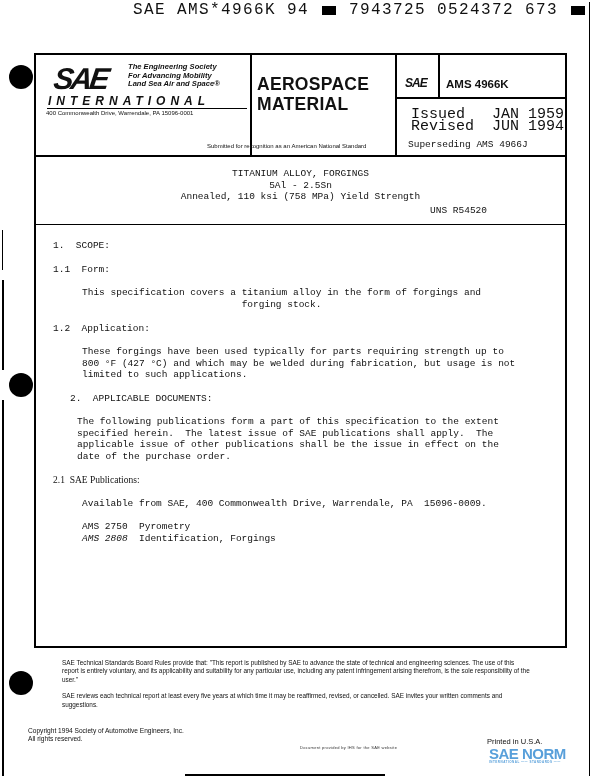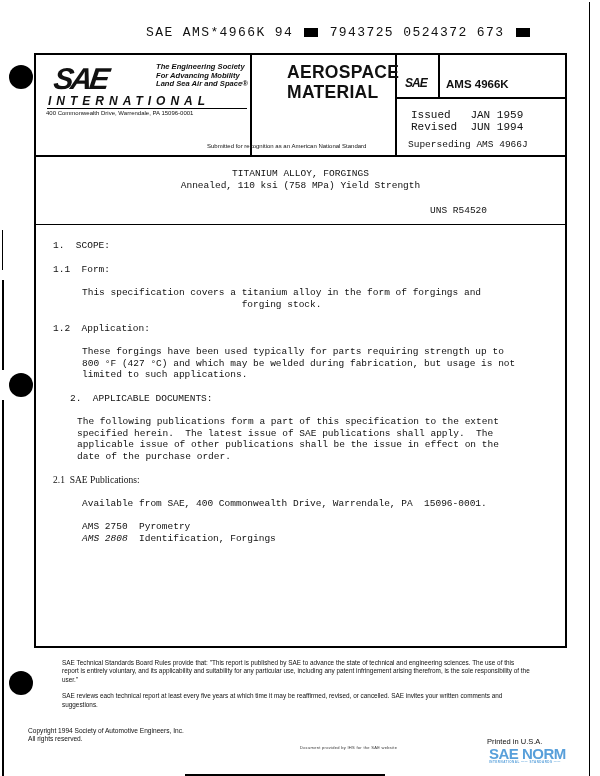--- a/index.html
+++ b/index.html
@@ -1,43 +1,43 @@
 <!DOCTYPE html>
 <html><head>
 <meta charset="utf-8">
 <style>
   * { margin:0; padding:0; box-sizing:border-box; }
   html, body { width:600px; height:776px; background:#ffffff; overflow:hidden; }
   body { position:relative; font-family:"Liberation Sans", sans-serif; color:#111; }
   .mono { font-family:"Liberation Mono", "DejaVu Sans Mono", monospace; }
   .abs { position:absolute; }
 
-  #topcode { left:146px; top:1px; font-size:13px; letter-spacing:1.4px; white-space:nowrap;margin-top:24px; }
+  #topcode { left:133px; top:1px; font-size:16px; letter-spacing:1.4px; white-space:nowrap; }
   #topcode .blk { display:inline-block; width:14px; height:9px; background:#000; vertical-align:-1px; margin:0 2px; }
 
   .hole { position:absolute; width:24px; height:24px; border-radius:50%; background:#000; }
   .edge-line { position:absolute; background:#000; }
 
   #mainbox { left:34px; top:53px; width:533px; height:595px; border:2px solid #000; }
   .hline { position:absolute; height:2px; background:#000; }
   .vline { position:absolute; width:2px; background:#000; }
 
   #logo { left:42px; top:58px; width:210px; }
   .sae-big { position:absolute; left:12px; top:4px; font-size:30px; font-weight:bold; font-style:italic; letter-spacing:-3px; transform:skewX(-8deg); }
-  .tagline { position:absolute; left:86px; top:5px; font-size:7.6px; font-weight:bold; font-style:italic; line-height:8.5px; white-space:nowrap;margin-left:28px; }
+  .tagline { position:absolute; left:86px; top:5px; font-size:7.6px; font-weight:bold; font-style:italic; line-height:8.5px; white-space:nowrap; }
   .intl { position:absolute; left:6px; top:36px; font-size:12px; font-weight:bold; font-style:italic; letter-spacing:5px; white-space:nowrap; }
   .intl-rule { position:absolute; left:5px; top:50px; width:200px; height:1px; background:#000; }
   .addr { position:absolute; left:4px; top:52px; font-size:6px; white-space:nowrap; }
 
-  #ams-title { left:257px; top:62px; font-size:17.5px; font-weight:bold; line-height:20px; letter-spacing:0.3px;margin-left:30px; }
+  #ams-title { left:257px; top:74px; font-size:17.5px; font-weight:bold; line-height:20px; letter-spacing:0.3px; }
   #submitted { left:207px; top:143px; font-size:6px; white-space:nowrap; }
 
   #sae-small { left:405px; top:76px; font-size:12px; font-weight:bold; font-style:italic; letter-spacing:-1px; }
   #ams-num { left:446px; top:78px; font-size:11.5px; font-weight:bold; }
-  #issued { left:411px; top:109px; font-size:11px; line-height:12px; white-space:pre;text-align:right; }
+  #issued { left:411px; top:109px; font-size:15px; line-height:12px; white-space:pre;text-align:right; }
   #supersede { left:408px; top:139px; font-size:9.5px; white-space:pre; }
 
   #title-block { left:36px; top:168px; width:529px; text-align:center; font-size:9.5px; line-height:11.5px; }
   #uns { left:430px; top:205px; font-size:9.5px; }
 
   .body-text { font-size:9.5px; line-height:11.7px; white-space:pre; position:absolute; }
 
   #disclaimer { left:62px; top:659px; width:470px; font-size:6.4px; line-height:8.4px; }
   #disclaimer p { margin-bottom:8px; }
   #copyright { left:28px; top:727px; font-size:6.6px; line-height:8px; }
@@ -92,40 +92,41 @@
 <div id="submitted" class="abs">Submitted for recognition as an American National Standard</div>
 
 <div id="sae-small" class="abs">SAE</div>
 <div id="ams-num" class="abs">AMS 4966K</div>
 <div id="issued" class="abs mono"><span>Issued</span>   <span>JAN 1959</span>
 <span>Revised</span>  <span>JUN 1994</span></div>
 <div id="supersede" class="abs mono">Superseding AMS 4966J</div>
 
 <div id="title-block" class="abs mono">
   <div>TITANIUM ALLOY, FORGINGS</div>
+  <div>5Al - 2.5Sn</div>
   <div>Annealed, 110 ksi (758 MPa) Yield Strength</div>
 </div>
 <div id="uns" class="abs mono">UNS R54520</div>
 
 <div class="body-text mono" style="left:53px;top:240px;">1.  SCOPE:</div>
 <div class="body-text mono" style="left:53px;top:264px;">1.1  Form:</div>
 <div class="body-text mono" style="left:82px;top:287px;text-align:center;">This specification covers a titanium alloy in the form of forgings and
 forging stock.</div>
 <div class="body-text mono" style="left:53px;top:323px;">1.2  Application:</div>
 <div class="body-text mono" style="left:82px;top:346px;">These forgings have been used typically for parts requiring strength up to
 800 °F (427 °C) and which may be welded during fabrication, but usage is not
 limited to such applications.</div>
 
 <div class="body-text mono" style="left:42px;top:393px;margin-left:28px;">2.  APPLICABLE DOCUMENTS:</div>
 <div class="body-text mono" style="left:77px;top:416px;">The following publications form a part of this specification to the extent
 specified herein.  The latest issue of SAE publications shall apply.  The
 applicable issue of other publications shall be the issue in effect on the
 date of the purchase order.</div>
 <div class="body-text mono" style="left:53px;top:475px;font-family:Liberation Serif, serif;">2.1  SAE Publications:</div>
-<div class="body-text mono" style="left:82px;top:498px;">Available from SAE, 400 Commonwealth Drive, Warrendale, PA  15096-0001.</div>
+<div class="body-text mono" style="left:82px;top:498px;">Available from SAE, 400 Commonwealth Drive, Warrendale, PA  15096-0009.</div>
 
 <div class="abs mono" style="left:82px;top:521px;font-size:9.5px;line-height:11.7px;">
   <div><span style="display:inline-block;width:57px;">AMS 2750</span><span>Pyrometry</span></div>
   <div><span style="display:inline-block;width:57px;font-style:italic;">AMS 2808</span><span>Identification, Forgings</span></div>
 </div>
 
 <div id="disclaimer" class="abs">
   <p>SAE Technical Standards Board Rules provide that: "This report is published by SAE to advance the state of technical and engineering sciences. The use of this report is entirely voluntary, and its applicability and suitability for any particular use, including any patent infringement arising therefrom, is the sole responsibility of the user."</p>
   <p>SAE reviews each technical report at least every five years at which time it may be reaffirmed, revised, or cancelled. SAE invites your written comments and suggestions.</p>
 </div>

